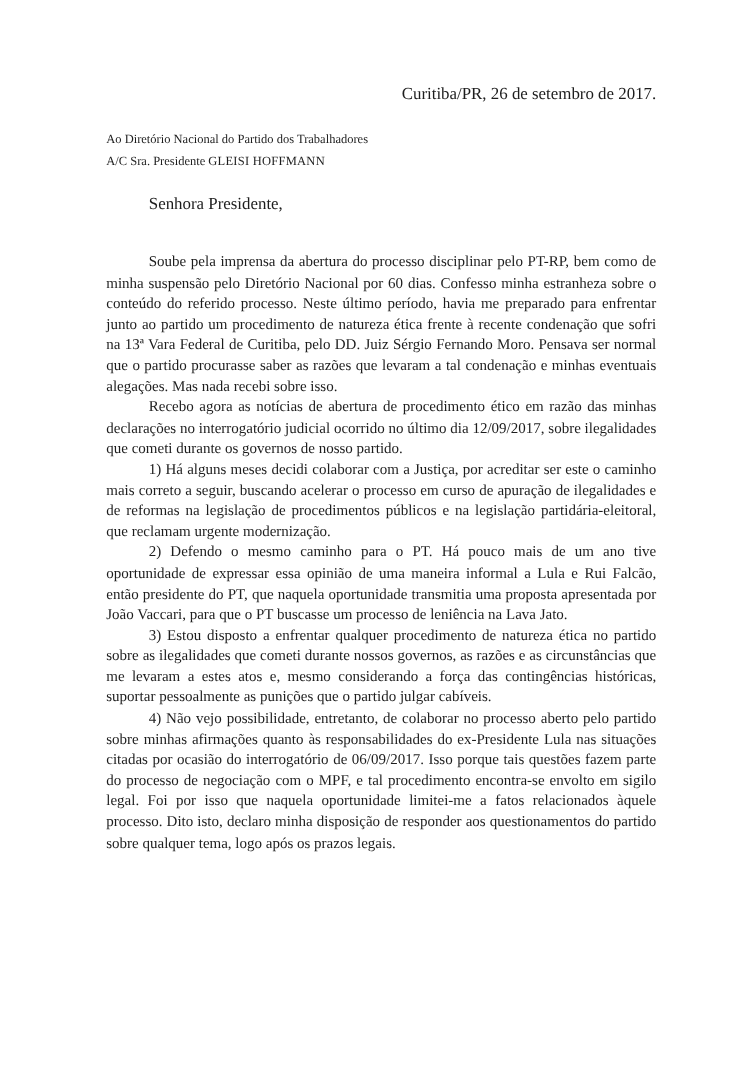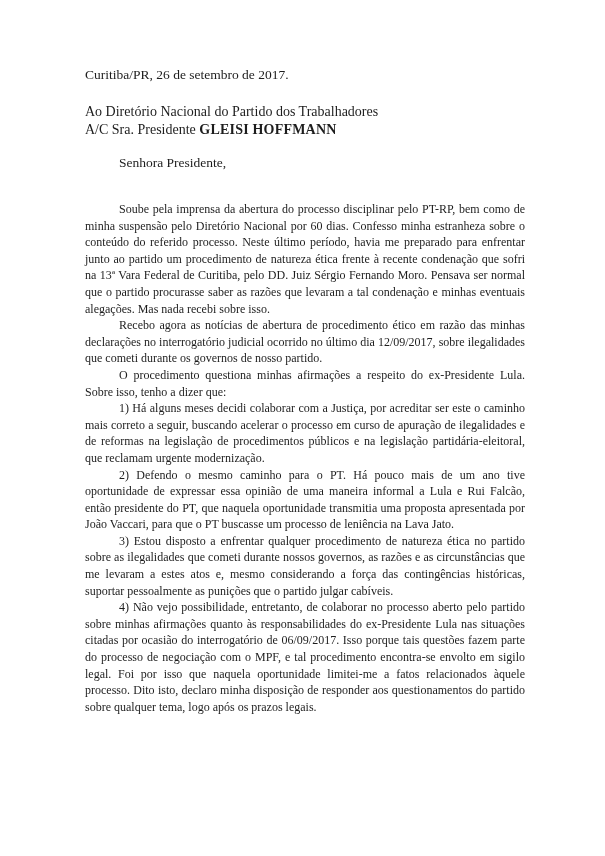--- a/index.html
+++ b/index.html
@@ -18,29 +18,30 @@
   }
   .content {
     position: absolute;
     left: 85px;
     top: 66px;
     width: 440px;
   }
   .date-line {
     font-size: 13.5px;
     line-height: 17px;
+    text-align: right;
     margin: 0 0 20px 0;
   }
   .recipient-block {
-    font-size: 14px;
+    font-size: 10px;
     line-height: 17.5px;
     margin: 0 0 16px 0;
   }
   .recipient-name {
-    font-weight: bold;
+    font-weight: normal;
     letter-spacing: 0.2px;
     text-align: right;
   }
   .salutation {
     font-size: 13.5px;
     line-height: 17px;
     text-indent: 34px;
     margin: 0 0 30px 0;
   }
   .body-text p {
@@ -62,21 +63,20 @@
     <div class="recipient-block">
       <div>Ao Diretório Nacional do Partido dos Trabalhadores</div>
       <div><span>A/C Sra. Presidente </span><span class="recipient-name">GLEISI HOFFMANN</span></div>
     </div>
 
     <p class="salutation">Senhora Presidente,</p>
 
     <div class="body-text">
       <p>Soube pela imprensa da abertura do processo disciplinar pelo PT-RP, bem como de minha suspensão pelo Diretório Nacional por 60 dias. Confesso minha estranheza sobre o conteúdo do referido processo. Neste último período, havia me preparado para enfrentar junto ao partido um procedimento de natureza ética frente à recente condenação que sofri na 13ª Vara Federal de Curitiba, pelo DD. Juiz Sérgio Fernando Moro. Pensava ser normal que o partido procurasse saber as razões que levaram a tal condenação e minhas eventuais alegações. Mas nada recebi sobre isso.</p>
       <p>Recebo agora as notícias de abertura de procedimento ético em razão das minhas declarações no interrogatório judicial ocorrido no último dia 12/09/2017, sobre ilegalidades que cometi durante os governos de nosso partido.</p>
-      <p>O procedimento questiona minhas afirmações a respeito do ex-Presidente Lula. Sobre isso, tenho a dizer que:</p>
       <p>1) Há alguns meses decidi colaborar com a Justiça, por acreditar ser este o caminho mais correto a seguir, buscando acelerar o processo em curso de apuração de ilegalidades e de reformas na legislação de procedimentos públicos e na legislação partidária-eleitoral, que reclamam urgente modernização.</p>
       <p>2) Defendo o mesmo caminho para o PT. Há pouco mais de um ano tive oportunidade de expressar essa opinião de uma maneira informal a Lula e Rui Falcão, então presidente do PT, que naquela oportunidade transmitia uma proposta apresentada por João Vaccari, para que o PT buscasse um processo de leniência na Lava Jato.</p>
       <p>3) Estou disposto a enfrentar qualquer procedimento de natureza ética no partido sobre as ilegalidades que cometi durante nossos governos, as razões e as circunstâncias que me levaram a estes atos e, mesmo considerando a força das contingências históricas, suportar pessoalmente as punições que o partido julgar cabíveis.</p>
       <p>4) Não vejo possibilidade, entretanto, de colaborar no processo aberto pelo partido sobre minhas afirmações quanto às responsabilidades do ex-Presidente Lula nas situações citadas por ocasião do interrogatório de 06/09/2017. Isso porque tais questões fazem parte do processo de negociação com o MPF, e tal procedimento encontra-se envolto em sigilo legal. Foi por isso que naquela oportunidade limitei-me a fatos relacionados àquele processo. Dito isto, declaro minha disposição de responder aos questionamentos do partido sobre qualquer tema, logo após os prazos legais.</p>
     </div>
 
   </div>
 </div>
 
 </body></html>

